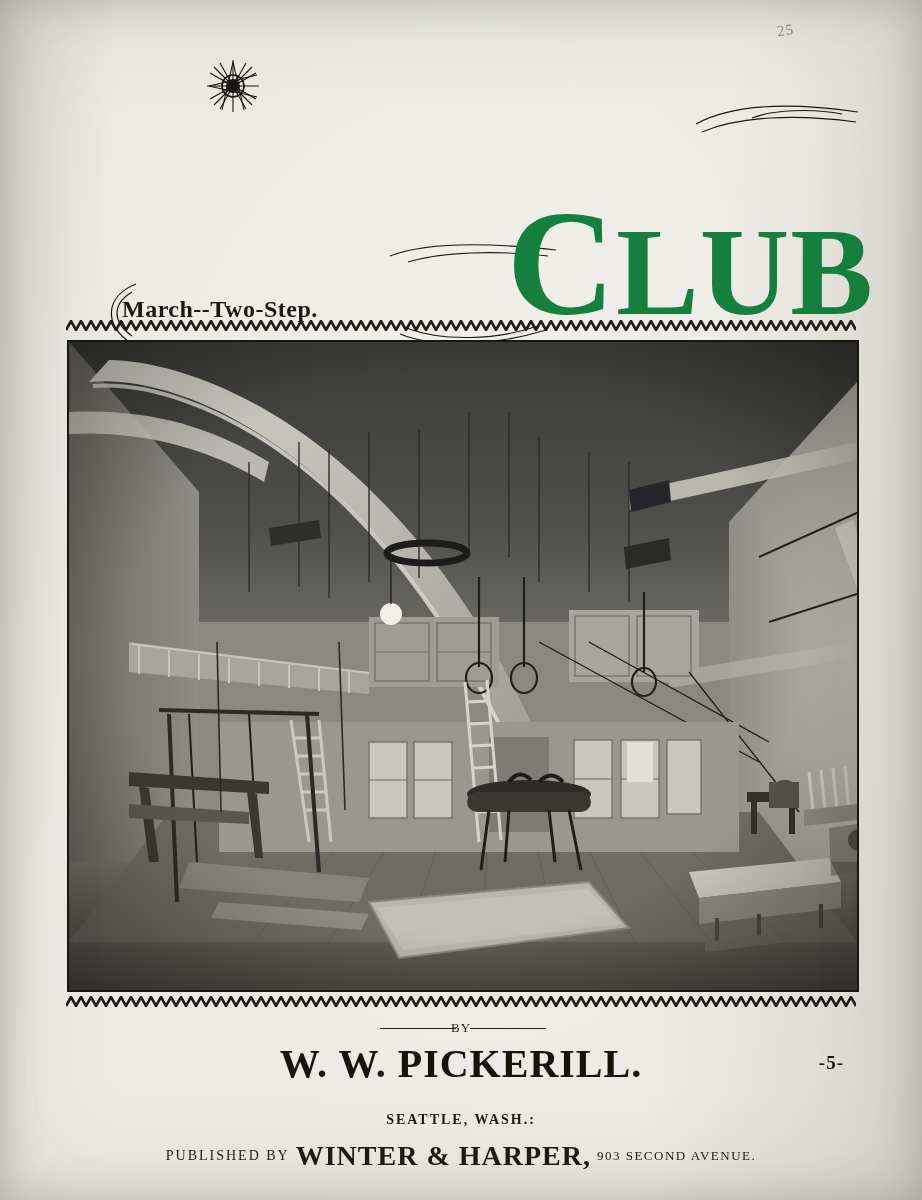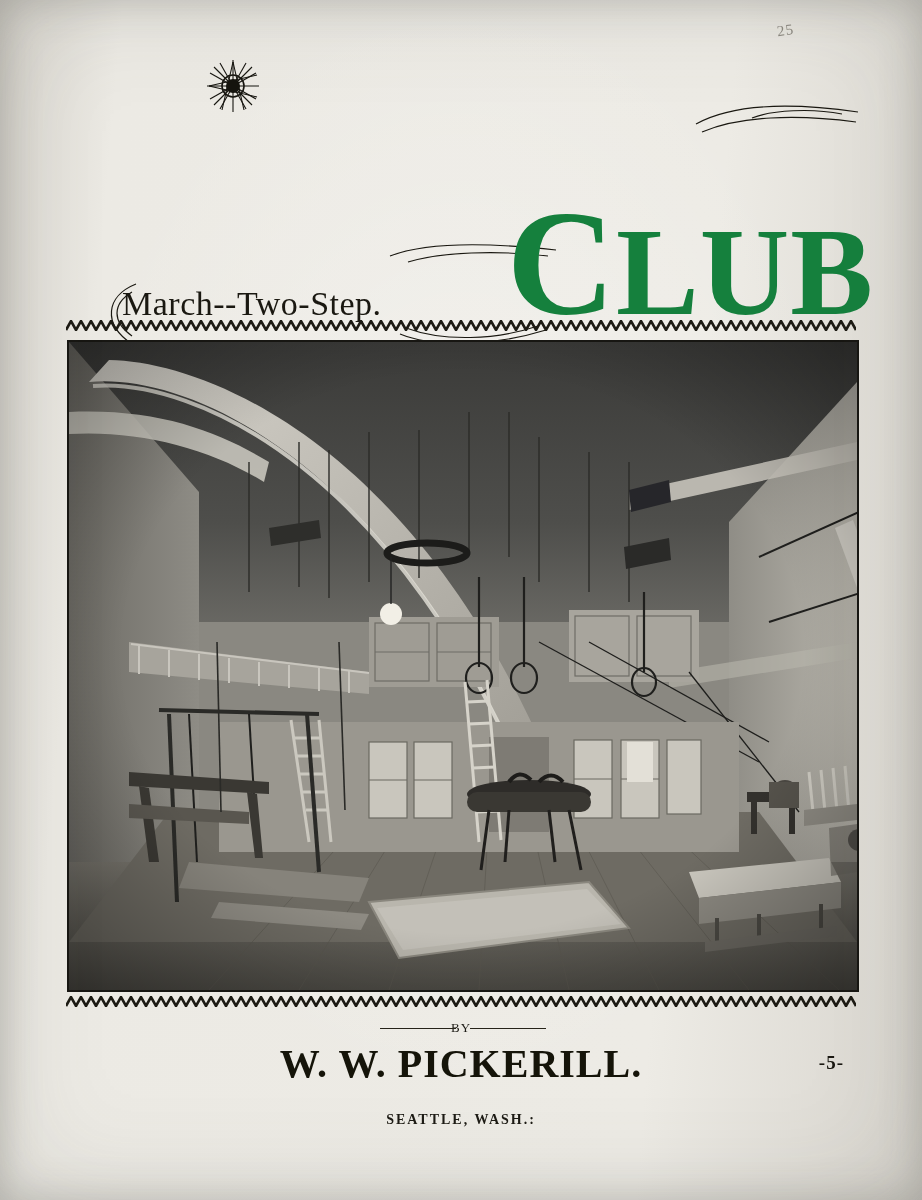--- a/index.html
+++ b/index.html
@@ -86,24 +86,24 @@
     letter-spacing: 1px;
     color: #15803d;
     white-space: nowrap;
   }
   .title-line2 .cap {
     font-size: 150px;
   }
   .subtitle {
     position: absolute;
     left: 122px;
-    top: 245px;
-    font-family: "Liberation Serif", serif;
-    font-weight: normal;
-    font-size: 34px;
+    top: 256px;
+    font-family: "Liberation Serif", serif;
+    font-weight: bold;
+    font-size: 24px;
     letter-spacing: 0.5px;
     color: #1a1811;
     white-space: nowrap;
   }
   .flourish {
     position: absolute;
     pointer-events: none;
   }
   .flourish-top-right { right: 60px; top: 58px; }
   .flourish-mid { left: 388px; top: 198px; }
@@ -559,15 +559,18 @@
   <div class="by-rule-right"></div>
 
   <div class="composer">W. W. PICKERILL.</div>
 
   <div class="price">
     <span>-</span><span>5</span><span>-</span>
   </div>
 
   <div class="city">SEATTLE, WASH.:</div>
 
+  <div class="imprint">
+    <span class="small">PUBLISHED BY</span><span class="pub-name">WINTER &amp; HARPER,</span><span class="addr">903 SECOND AVENUE.</span>
+  </div>
 
   <div class="edge-shade"></div>
 </div>
 
 </body></html>

